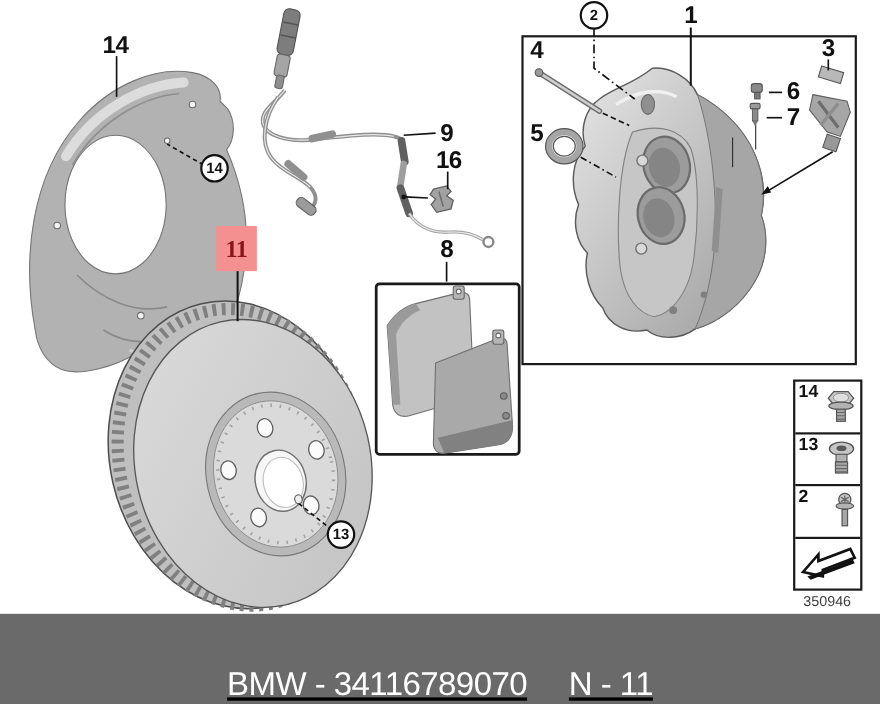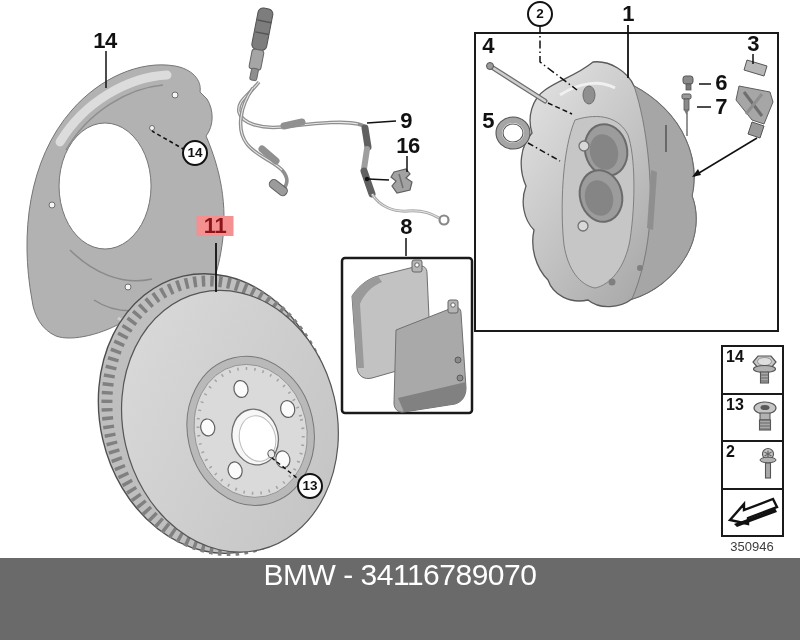--- a/index.html
+++ b/index.html
@@ -3,33 +3,33 @@
 <meta charset="utf-8">
 <style>
   html,body{margin:0;padding:0;background:#fff;}
   .stage{position:relative;width:800px;height:640px;background:#ffffff;overflow:hidden;
          font-family:"Liberation Sans",sans-serif;}
   .art{position:absolute;left:0;top:0;}
   .label{position:absolute;transform:translate(-50%,-50%);font-weight:bold;font-size:22px;
          color:#111;letter-spacing:-0.5px;line-height:1;white-space:nowrap;cursor:default;}
   .label.circled{width:22px;height:22px;border:2px solid #111;border-radius:50%;background:#fff;
          font-size:13.5px;letter-spacing:0;display:flex;align-items:center;justify-content:center;}
-  .label.hl{width:37px;height:20px;background:#f49090;color:#8a1418;display:flex;
-         align-items:center;justify-content:center;}
+  .label.hl{width:37px;height:41px;background:#f49090;color:#8a1418;display:flex;
+         align-items:center;justify-content:center;font-family:Liberation Serif, serif;}
   .ptable{position:absolute;left:721px;top:345px;width:63px;height:192px;border:2px solid #1a1a1a;
          background:#fff;box-sizing:border-box;display:flex;flex-direction:column;}
   .pcell{position:relative;flex:1;border-bottom:2px solid #1a1a1a;}
   .pcell:last-child{border-bottom:none;}
   .pnum{position:absolute;left:3px;top:1px;font-weight:bold;font-size:16px;color:#111;}
   .picon{position:absolute;right:2px;top:50%;transform:translateY(-50%);}
   .picon.center{right:auto;left:50%;transform:translate(-50%,-50%);}
   .dnum{position:absolute;left:712px;top:539px;width:80px;text-align:center;font-size:13px;
          color:#3d3d3d;}
   .footer{position:absolute;left:0;top:558px;width:800px;height:82px;background:#6a6a6a;
-         display:flex;align-items:flex-start;justify-content:center;gap:38px;}
+         display:flex;align-items:flex-end;justify-content:center;gap:38px;text-decoration:underline;}
   .footer span{color:#fff;font-size:30px;letter-spacing:-0.5px;}
 </style>
 </head>
 <body>
 
 <div class="stage">
 
   <svg class="art" width="800" height="640" viewBox="0 0 800 640">
     <defs>
       <linearGradient id="gMetal" x1="0" y1="0" x2="1" y2="1">
@@ -241,14 +241,15 @@
         <polygon points="3,26 17,10 17,16 46,5 50,13 21,24 21,30" fill="#fff" stroke="#111" stroke-width="2.4" stroke-linejoin="miter"></polygon>
         <polygon points="7,30 34,20 48,14 50,18 23,28 10,33" fill="#111"></polygon>
       </svg>
     </div>
   </div>
 
   <div class="dnum">350946</div>
 
   <div class="footer">
     <span>BMW - 34116789070</span>
+    <span>N - 11</span>
   </div>
 </div>
 
 </body></html>

